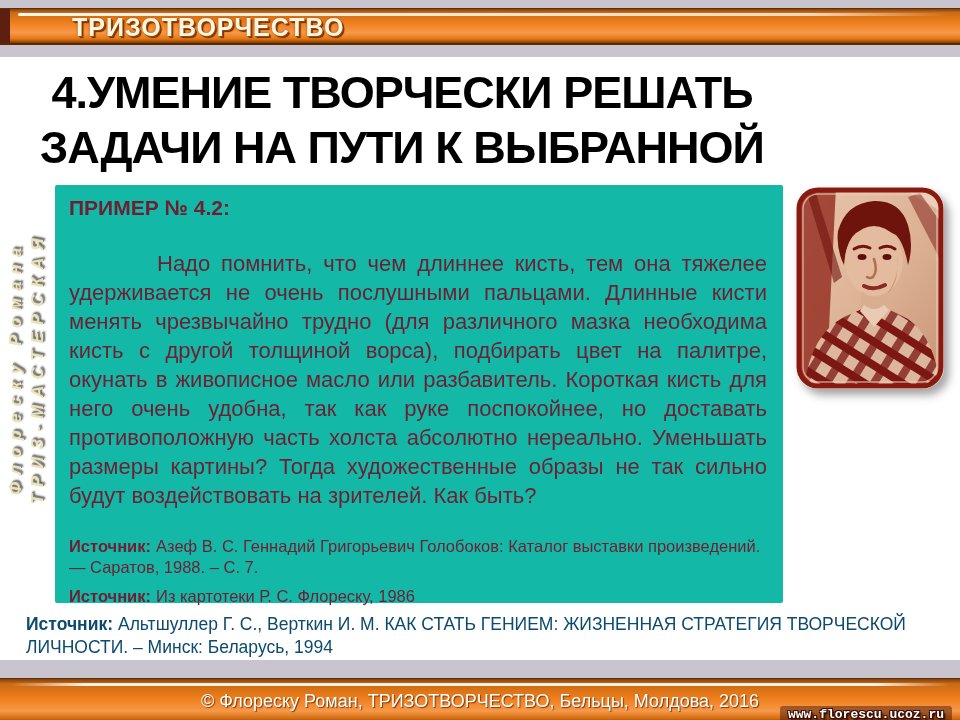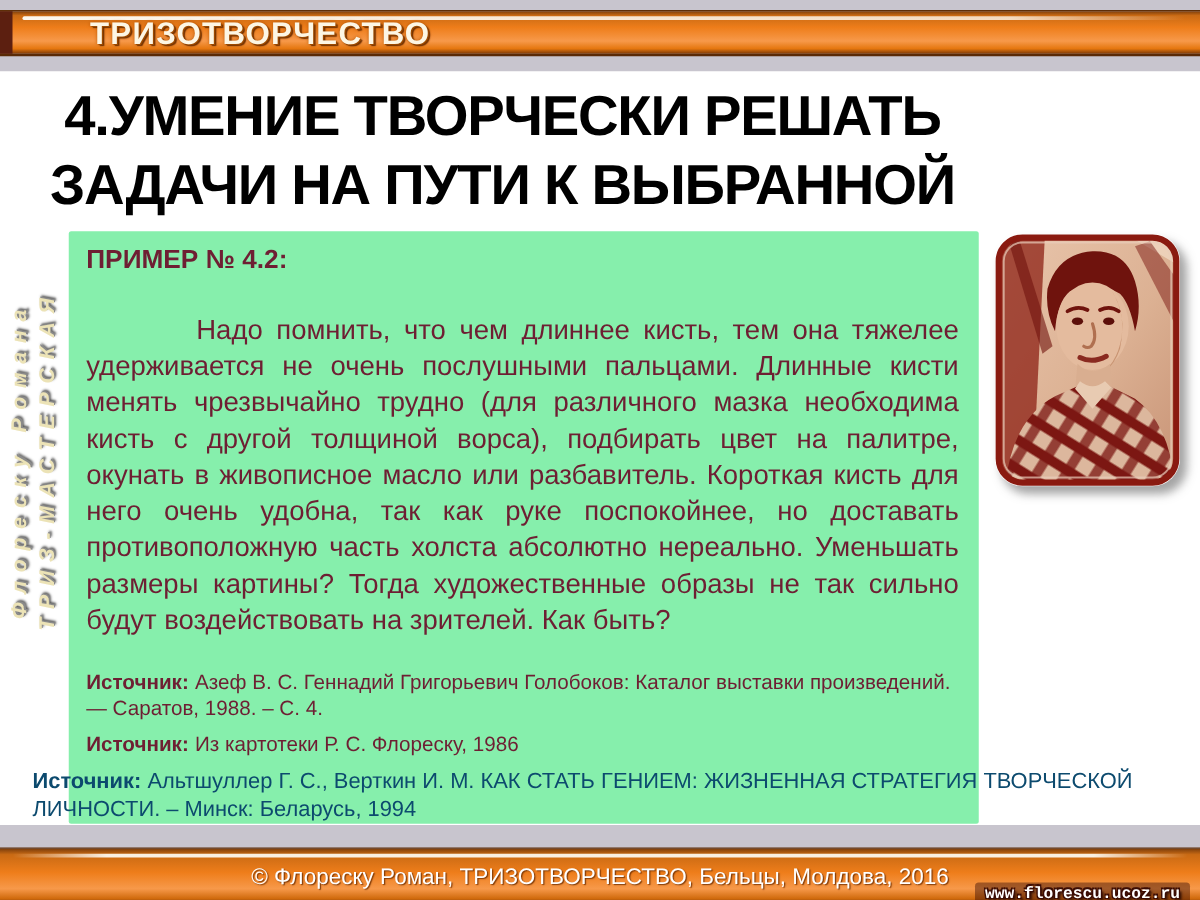--- a/index.html
+++ b/index.html
@@ -22,21 +22,21 @@
   .title{position:absolute;left:0;top:8px;width:804px;text-align:center;color:#000;
     font-weight:bold;font-size:45px;line-height:55px;letter-spacing:-1px;}
 
   
   .side-rotator{position:absolute;left:-146px;top:288px;width:348px;height:46px;
     transform:rotate(-90deg);transform-origin:center center;text-align:center;}
   .side-line{font-size:17px;line-height:22px;font-weight:bold;font-style:italic;letter-spacing:7px;
     color:#ece3b6;text-shadow:1px 1px 0 #8a8a8a,2px 2px 2px #4a4a4a;white-space:nowrap;}
 
   
-  .example{position:absolute;left:55px;top:128px;width:728px;height:474px;background:#86efac;
+  .example{position:absolute;left:55px;top:128px;width:728px;height:418px;background:#14b8a6;
     box-sizing:border-box;padding:10px 16px 8px 14px;border-radius:2px;color:#6e1f33;}
   .example-heading{font-size:21px;font-weight:bold;line-height:26px;}
   .example-body{margin-top:28px;font-size:22px;line-height:29px;text-align:justify;text-indent:88px;
     text-align-last:left;}
   .example-sources{margin-top:26px;}
   .src-line{font-size:16.5px;line-height:21px;margin-top:8px;}
   .src-label{font-weight:bold;margin-right:5px;}
 
   
   .portrait-wrap{position:absolute;left:796px;top:130px;width:148px;height:202px;border-radius:22px;
@@ -80,21 +80,21 @@
     <div class="side-rotator">
       <div class="side-line">Флореску Романа</div>
       <div class="side-line">ТРИЗ-МАСТЕРСКАЯ</div>
     </div>
 
     <div class="example">
       <div class="example-heading">ПРИМЕР  № 4.2:</div>
       <div class="example-body">Надо помнить, что чем длиннее кисть, тем она тяжелее удерживается не очень послушными пальцами. Длинные кисти менять чрезвычайно трудно (для различного мазка необходима кисть с другой толщиной ворса), подбирать цвет на палитре, окунать в живописное масло или разбавитель. Короткая кисть для него очень удобна, так как руке поспокойнее, но доставать противоположную часть холста абсолютно нереально. Уменьшать размеры картины? Тогда художественные образы не так сильно будут воздействовать на зрителей. Как быть?</div>
       <div class="example-sources">
         <div class="src-line">
-          <span class="src-label">Источник:</span><span>Азеф В. С. Геннадий Григорьевич Голобоков: Каталог выставки произведений. — Саратов, 1988. – С. 4.</span>
+          <span class="src-label">Источник:</span><span>Азеф В. С. Геннадий Григорьевич Голобоков: Каталог выставки произведений. — Саратов, 1988. – С. 7.</span>
         </div>
         <div class="src-line">
           <span class="src-label">Источник:</span><span>Из картотеки Р. С. Флореску,  1986</span>
         </div>
       </div>
     </div>
 
     <div class="portrait-wrap">
       <svg width="148" height="202" viewBox="0 0 148 202" xmlns="http://www.w3.org/2000/svg">
         <defs>

